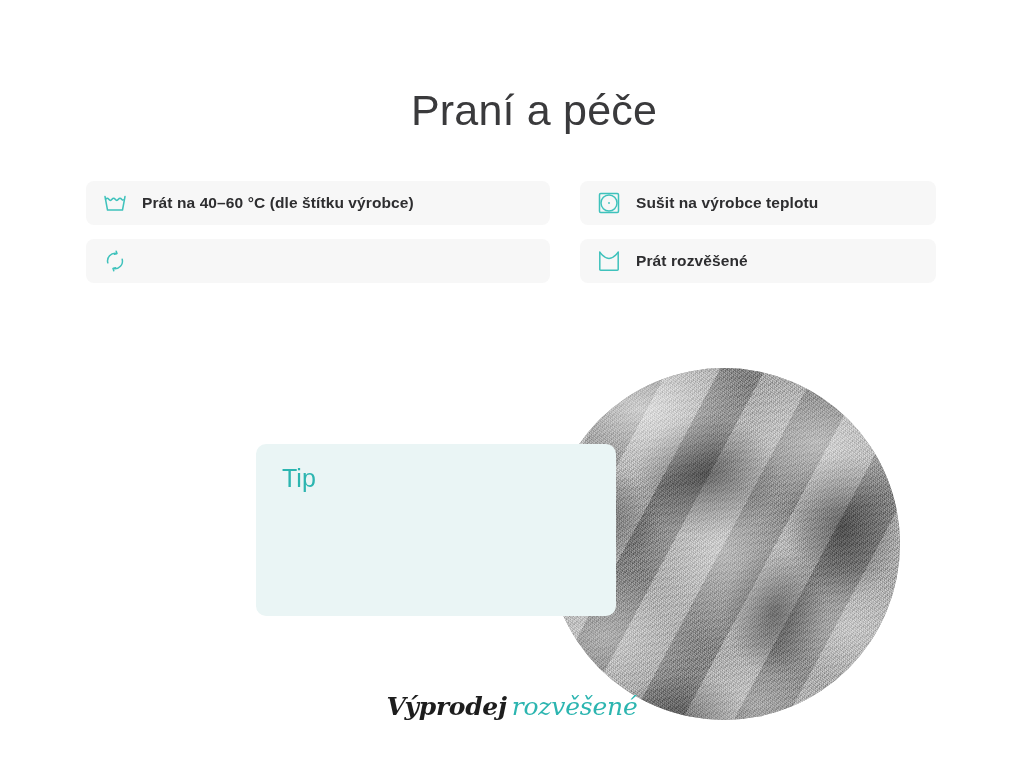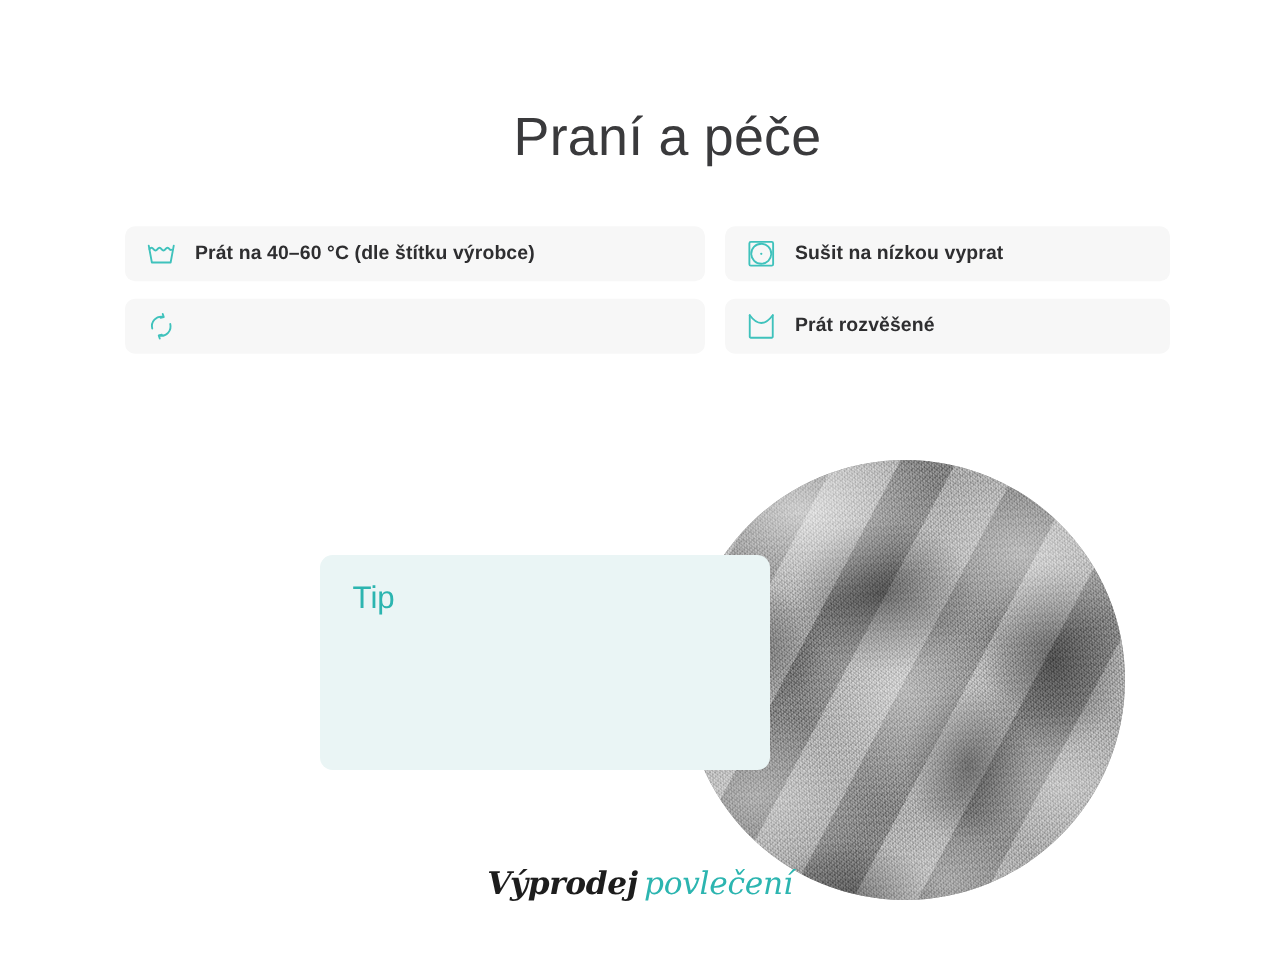--- a/index.html
+++ b/index.html
@@ -34,21 +34,21 @@
     letter-spacing: 0.2px;
     color: #3a3a3c;
     line-height: 1.1;
     padding-left: 22px;
   }
 
   
   .care-col {
     position: absolute;
   }
-  .care-col.left  { left: 100px;  top: 181px; width: 464px; }
+  .care-col.left  { left: 86px;  top: 181px; width: 464px; }
   .care-col.right { left: 580px; top: 181px; width: 356px; }
 
   .care-row {
     display: flex;
     align-items: center;
     background: #f7f7f7;
     border-radius: 8px;
     height: 44px;
     margin-bottom: 14px;
     padding: 0 14px;
@@ -194,21 +194,21 @@
   <div class="care-col right">
 
     <div class="care-row">
       <span class="care-icon">
         <svg width="24" height="24" viewBox="0 0 24 24" fill="none" stroke="#3fc2bc" stroke-width="1.5" stroke-linecap="round" stroke-linejoin="round">
           <rect x="2.5" y="2.5" width="19" height="19" rx="1.2"></rect>
           <circle cx="12" cy="12" r="8"></circle>
           <circle cx="12" cy="12" r="0.9" fill="#3fc2bc" stroke="none"></circle>
         </svg>
       </span>
-      <span class="care-label">Sušit na nízkou vyprat</span>
+      <span class="care-label">Sušit na výrobce teplotu</span>
     </div>
 
     <div class="care-row">
       <span class="care-icon">
         <svg width="24" height="24" viewBox="0 0 24 24" fill="none" stroke="#3fc2bc" stroke-width="1.5" stroke-linecap="round" stroke-linejoin="round">
           <path d="M2.8 3.2 V20.4 a0.8 0.8 0 0 0 0.8 0.8 H20.4 a0.8 0.8 0 0 0 0.8 -0.8 V3.2"></path>
           <path d="M2.8 3.2 q4.6 6.2 9.2 6.2 q4.6 0 9.2 -6.2"></path>
         </svg>
       </span>
       <span class="care-label">Prát rozvěšené</span>
@@ -218,16 +218,16 @@
 
   <div class="photo-circle">
     <div class="fabric"></div>
   </div>
 
   <div class="tip-card">
     <div class="tip-title">Tip</div>
   </div>
 
   <div class="footer-logo">
-    <span class="logo-part-1">Výprodej</span><span class="logo-part-2">povlečení</span>
+    <span class="logo-part-1">Výprodej</span><span class="logo-part-2">rozvěšené</span>
   </div>
 
 </div>
 
 </body></html>

